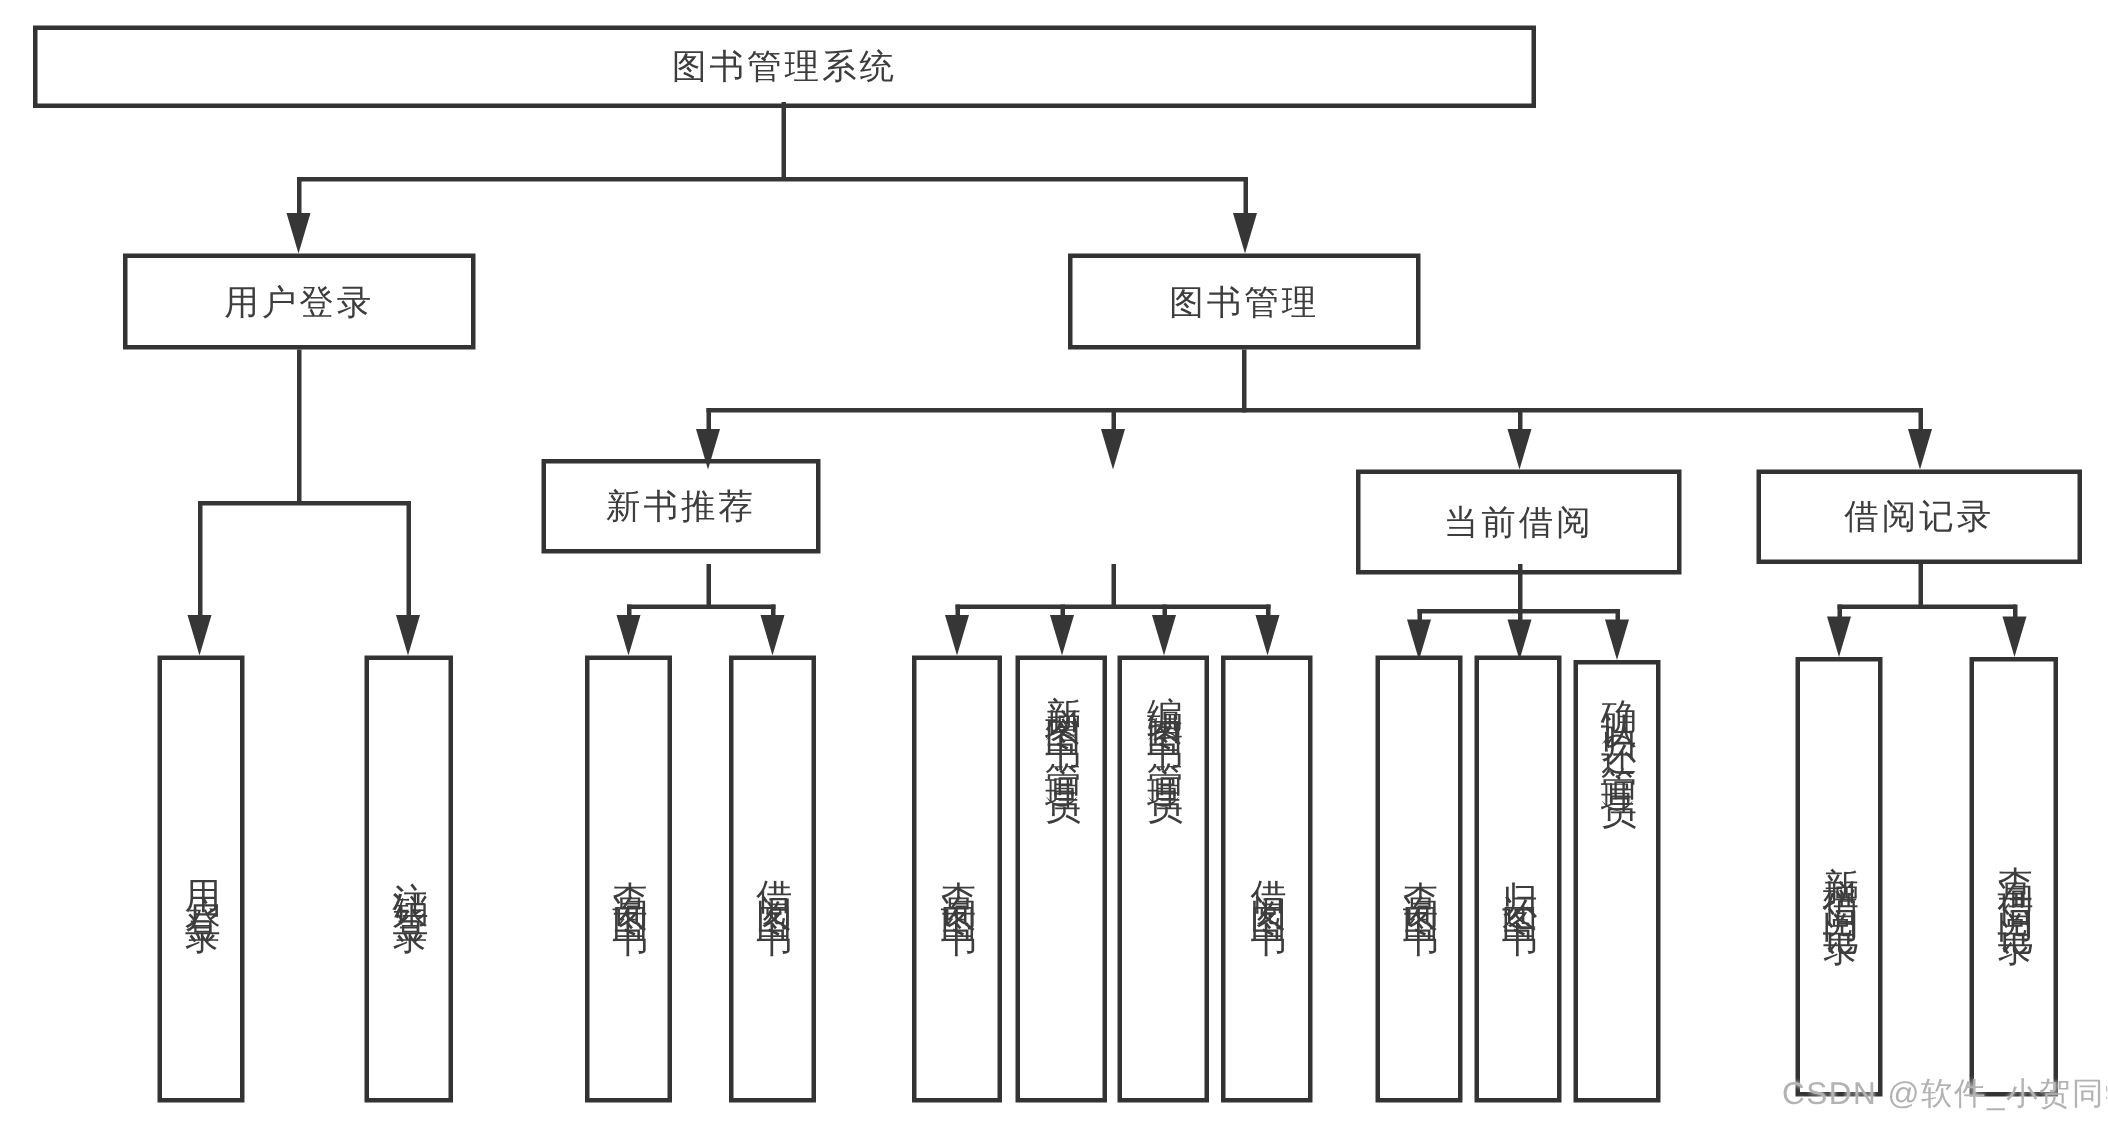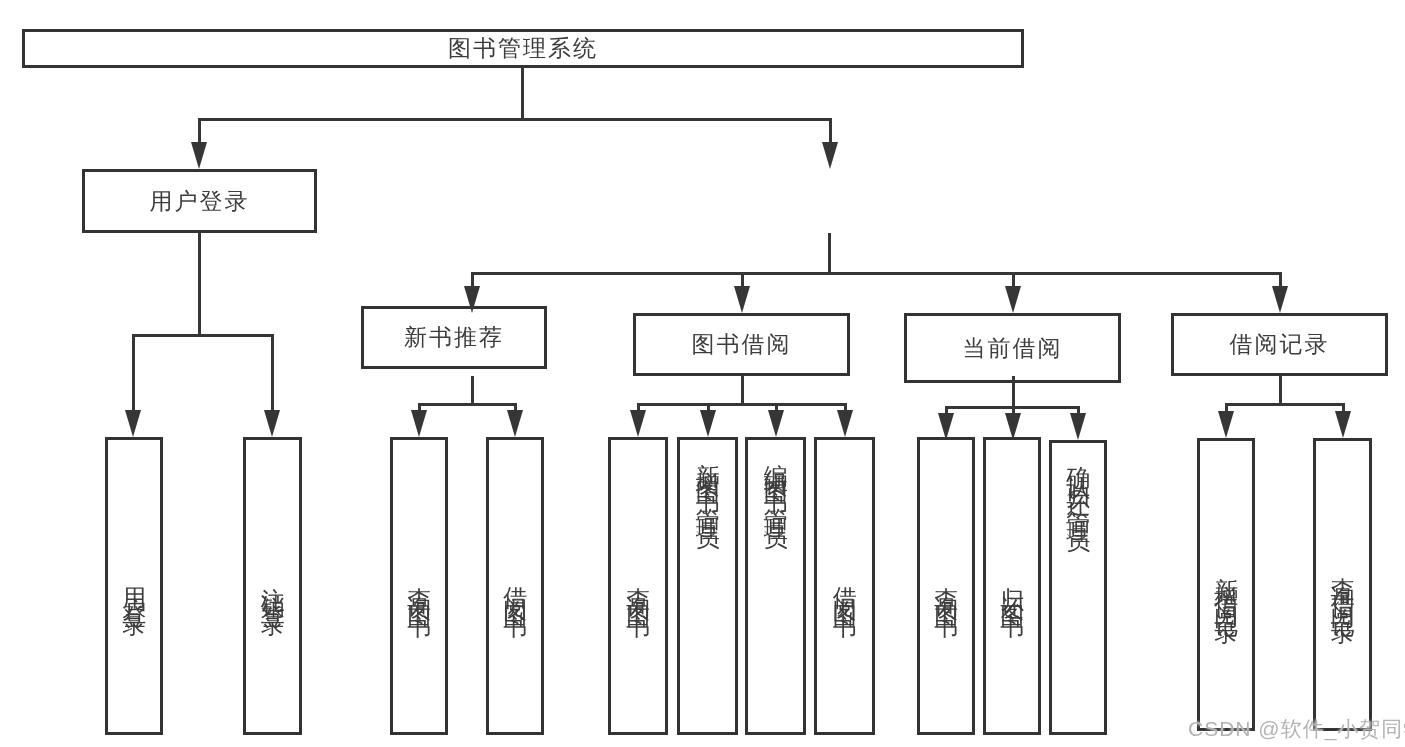--- a/index.html
+++ b/index.html
@@ -31,33 +31,33 @@
     position:absolute; left:1188px; top:715px; z-index:5;
     font-size:21px; color:#b3b3b3; letter-spacing:1px; white-space:nowrap;
     text-shadow:0 0 3px #ffffff;
   }
 </style>
 </head>
 <body>
 
 <div class="canvas">
 
-  <div class="box h" style="left:22px;top:29px;width:1002px;height:39px">
+  <div class="box h" style="left:22px;top:17px;width:1002px;height:55px">
     <span>图书管理系统</span>
   </div>
 
   <div class="box h" style="left:82px;top:169px;width:235px;height:64px">
     <span>用户登录</span>
   </div>
+  <div class="box h" style="left:712px;top:169px;width:235px;height:64px">
+    <span>图书管理</span>
+  </div>
 
   <div class="box h" style="left:361px;top:306px;width:186px;height:63px">
     <span>新书推荐</span>
-  </div>
-  <div class="box h" style="left:633px;top:313px;width:217px;height:63px">
-    <span>图书借阅</span>
   </div>
   <div class="box h" style="left:904px;top:313px;width:217px;height:70px">
     <span>当前借阅</span>
   </div>
   <div class="box h" style="left:1171px;top:313px;width:217px;height:63px">
     <span>借阅记录</span>
   </div>
 
   <div class="box v" style="left:105px;top:437px;width:58px;height:298px">
     <span>用户登录</span>

